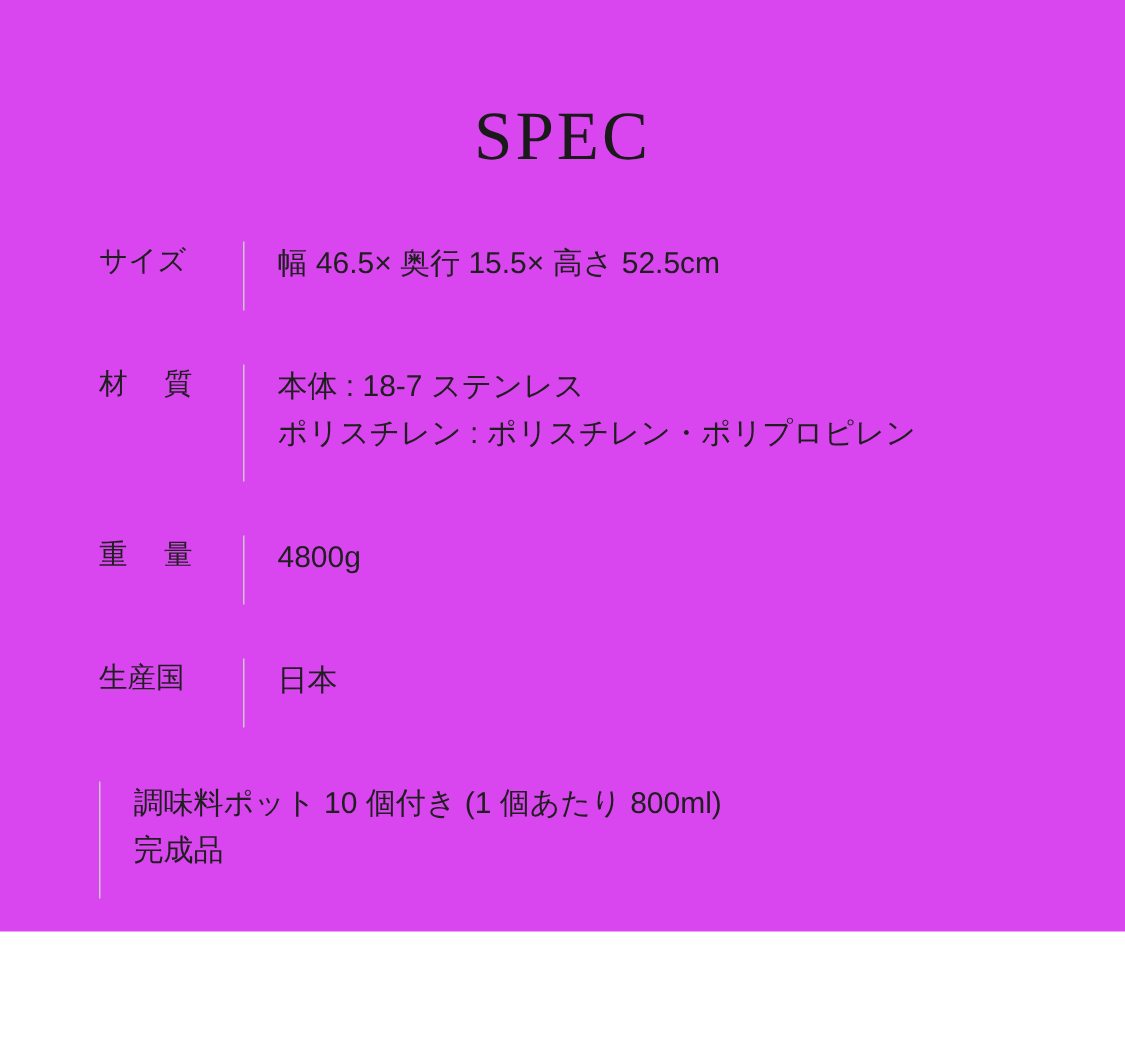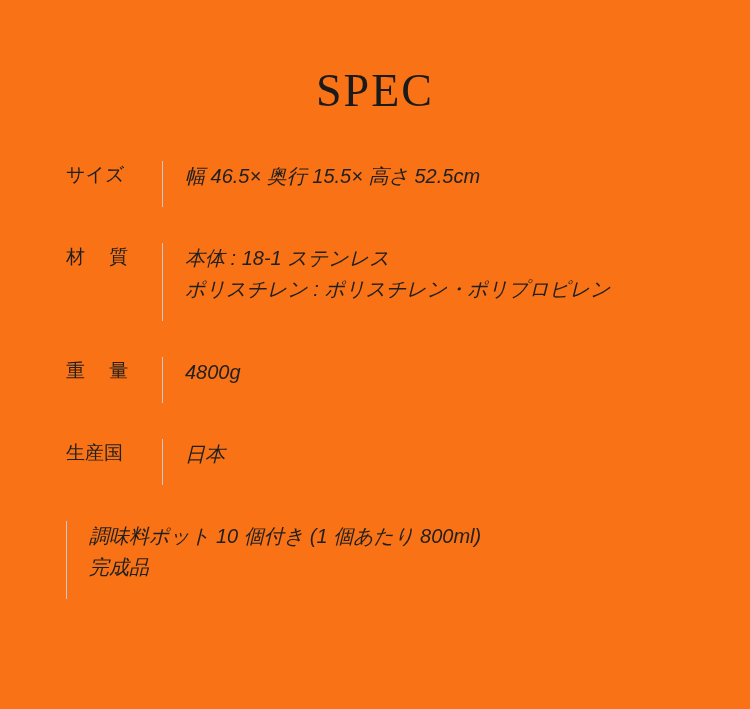--- a/index.html
+++ b/index.html
@@ -10,22 +10,22 @@
     width: 750px;
     height: 709px;
     background: #ffffff;
     font-family: "Liberation Sans", "DejaVu Sans", sans-serif;
     color: #1f1f1f;
     overflow: hidden;
   }
   .page {
     position: relative;
     width: 750px;
-    height: 709px;
-    background: #f97316;
+    height: 621px;
+    background: #d946ef;
   }
   .spec-title {
     text-align: center;
     font-family: "Liberation Serif", "DejaVu Serif", serif;
     font-size: 46px;
     letter-spacing: 2px;
     color: #1a1a1a;
     padding-top: 64px;
     font-weight: normal;
     margin: 0;
@@ -59,21 +59,20 @@
   .spec-value {
     padding-left: 22px;
     font-size: 20px;
     line-height: 1.55;
     color: #1f1f1f;
     flex: 1 1 auto;
   }
   .spec-value .line {
     display: block;
     white-space: nowrap;
-    font-style: italic;
   }
   .row-size .spec-divider { min-height: 46px; }
   .row-material .spec-divider { min-height: 78px; }
   .row-weight .spec-divider { min-height: 46px; }
   .row-origin .spec-divider { min-height: 46px; }
   .row-notes .spec-divider { min-height: 78px; }
 </style>
 </head>
 <body>
 
@@ -88,21 +87,21 @@
       <div class="spec-divider"></div>
       <div class="spec-value">
         <span class="line">幅 46.5× 奥行 15.5× 高さ 52.5cm</span>
       </div>
     </div>
 
     <div class="spec-row row-material">
       <div class="spec-label">材　 質</div>
       <div class="spec-divider"></div>
       <div class="spec-value">
-        <span class="line">本体 : 18-1 ステンレス</span>
+        <span class="line">本体 : 18-7 ステンレス</span>
         <span class="line">ポリスチレン : ポリスチレン・ポリプロピレン</span>
       </div>
     </div>
 
     <div class="spec-row row-weight">
       <div class="spec-label">重　 量</div>
       <div class="spec-divider"></div>
       <div class="spec-value">
         <span class="line">4800g</span>
       </div>

